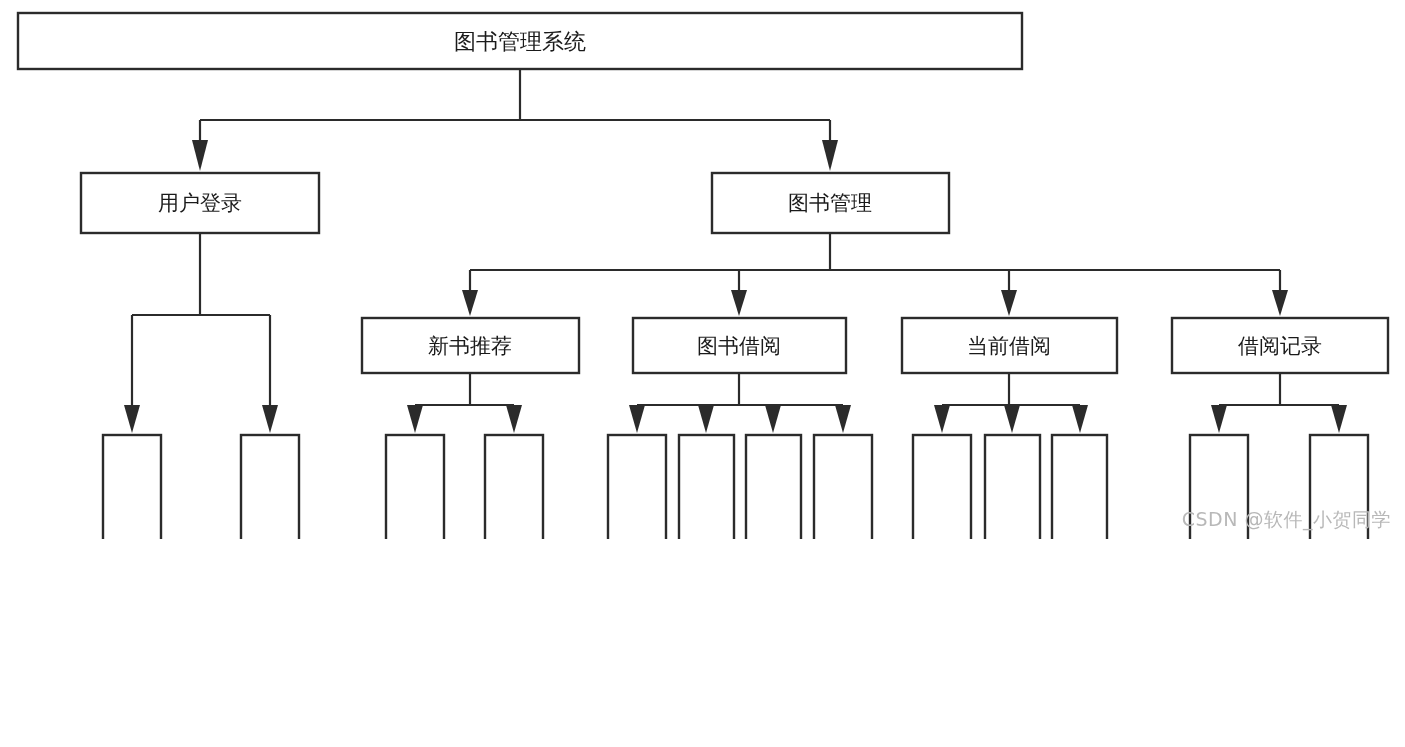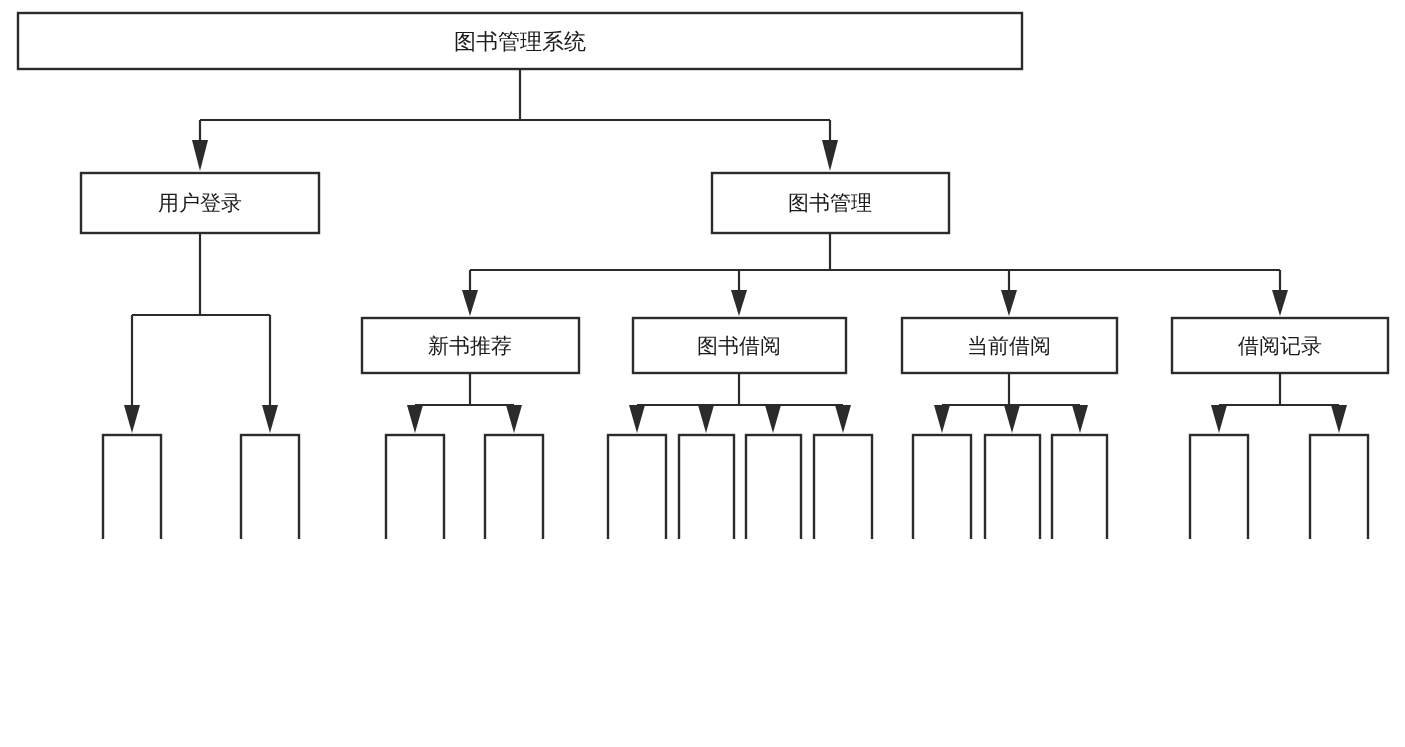--- a/index.html
+++ b/index.html
@@ -211,14 +211,15 @@
   <div class="leaf-label" style="left:913px; top:505px; width:58px; height:226px;">查询图书</div>
 
   <div class="leaf-label" style="left:985px; top:505px; width:55px; height:226px;">归还图书</div>
 
   <div class="leaf-label" style="left:1052px; top:443px; width:55px; height:288px;">确认归还（管理员）</div>
 
   <div class="leaf-label" style="left:1190px; top:463px; width:58px; height:268px;">新增借阅记录</div>
 
   <div class="leaf-label" style="left:1310px; top:463px; width:58px; height:268px;">查询借阅记录</div>
 
+  <div class="watermark">CSDN @软件_小贺同学</div>
 
 </div>
 
 </body></html>

